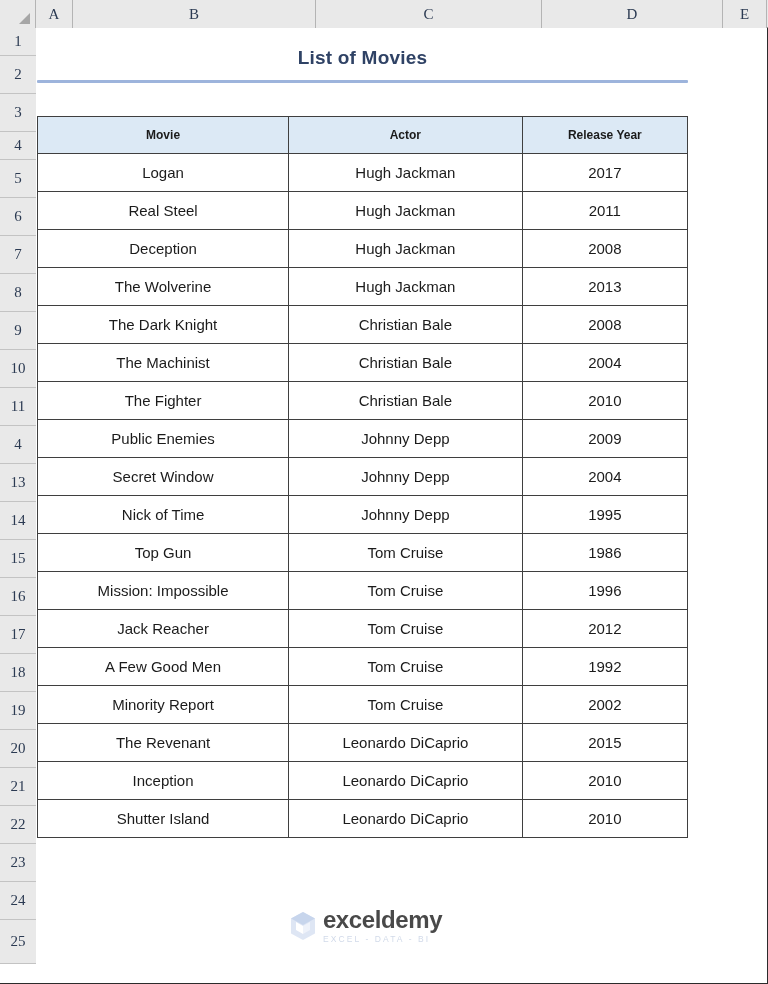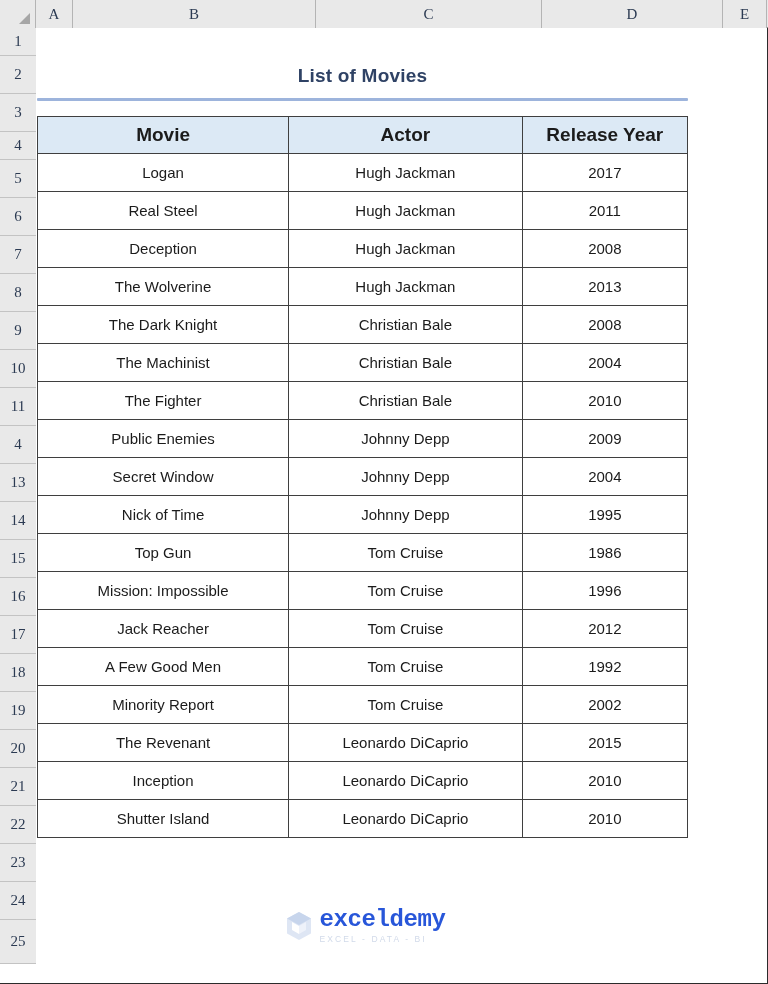--- a/index.html
+++ b/index.html
@@ -84,21 +84,21 @@
     position: absolute;
     top: 28px; left: 36px;
     right: 0; bottom: 0;
     background: #ffffff;
   }
 
   
   .title-wrap {
     position: absolute;
     left: 37px;
-    top: 65px;
+    top: 47px;
     width: 651px;
     text-align: center;
   }
   .title-text {
     font-size: 19px;
     font-weight: bold;
     color: #2f4265;
     letter-spacing: 0.2px;
     font-family: "Liberation Sans", sans-serif;
   }
@@ -124,21 +124,21 @@
     text-align: center;
     font-size: 15px;
     color: #1b1b1b;
     height: 38px;
     padding: 0 4px;
     font-family: "Liberation Sans", sans-serif;
   }
   .data-table th {
     background: #dce9f5;
     font-weight: bold;
-    font-size: 19px;
+    font-size: 12px;
     height: 37px;
   }
   .data-table td { background: #ffffff; font-weight: normal; }
   .col-movie { width: 243px; }
   .col-actor { width: 226px; }
   .col-year  { width: 160px; }
 
   
   .watermark {
     position: absolute;
@@ -150,23 +150,23 @@
     justify-content: center;
     gap: 7px;
     opacity: 0.95;
     pointer-events: none;
   }
   .wm-logo { width: 26px; height: 30px; flex: none; }
   .wm-text-block { display: flex; flex-direction: column; line-height: 1; }
   .wm-name {
     font-size: 24px;
     font-weight: bold;
-    color: #1d4ed8;
+    color: #404040;
     letter-spacing: -0.4px;
-    font-family: Liberation Mono, monospace;
+    font-family: Liberation Sans, sans-serif;
   }
   .wm-tag {
     font-size: 8.5px;
     color: #cfd8e8;
     letter-spacing: 2.1px;
     margin-top: 3px;
     font-family: "Liberation Sans", sans-serif;
   }
 </style>
 </head>

